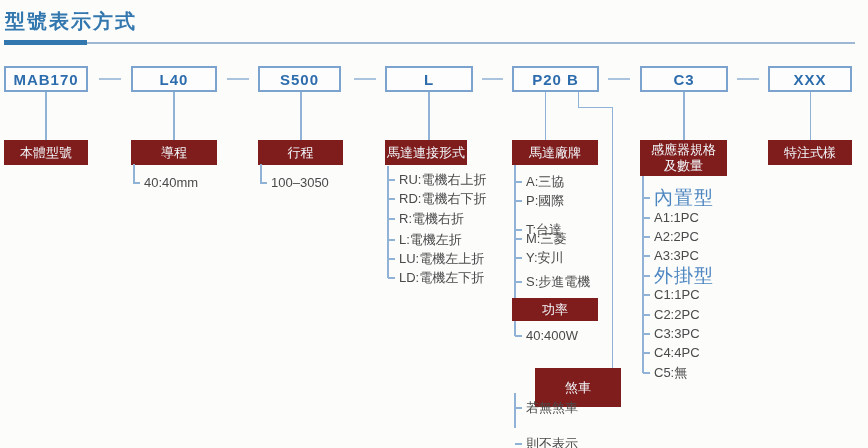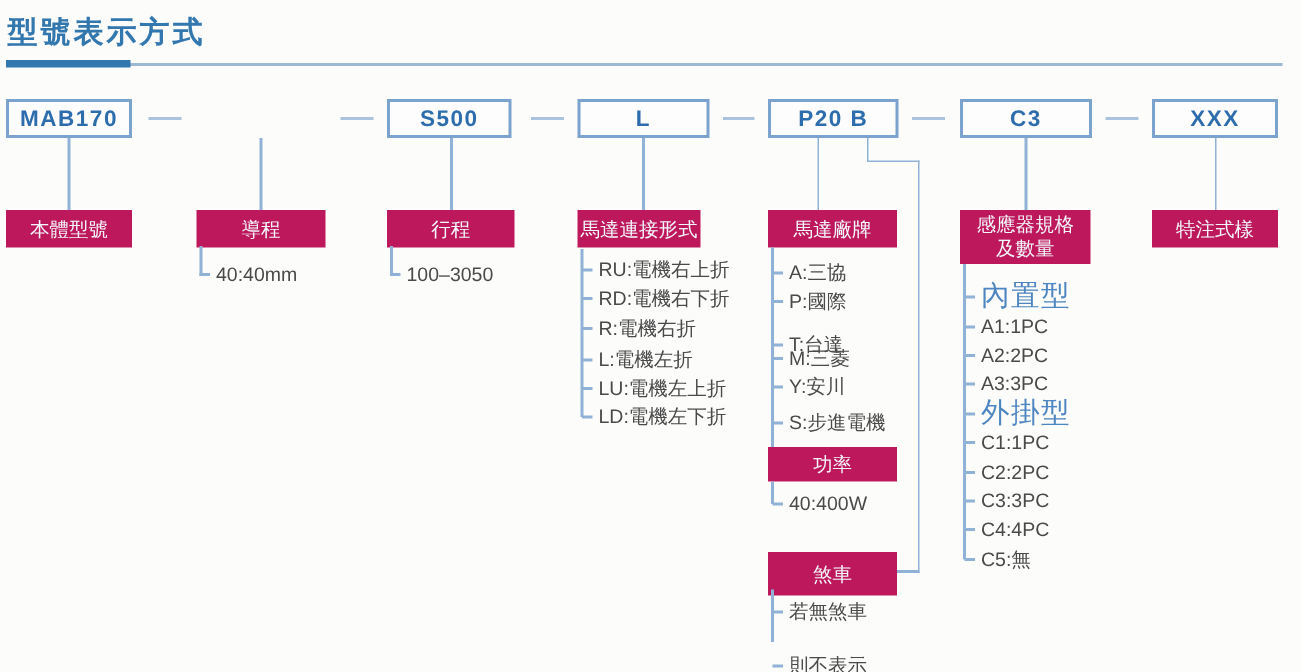--- a/index.html
+++ b/index.html
@@ -7,41 +7,42 @@
   #stage{position:relative;width:868px;height:448px;background:#fcfcfb;overflow:hidden;}
 
   .page-title{position:absolute;left:5px;top:8px;font-size:20px;font-weight:bold;
     color:#3377af;letter-spacing:2px;}
   .rule-thin{position:absolute;left:4px;top:42px;width:851px;height:1.5px;background:#9cb8d5;}
   .rule-thick{position:absolute;left:4px;top:40px;width:83px;height:5px;background:#3377af;}
 
   .codebox{position:absolute;top:66px;height:26px;box-sizing:border-box;
     border:2px solid #7ba3cd;background:#fdfdfd;color:#2e6dad;font-weight:bold;
     font-size:15px;letter-spacing:1px;display:flex;align-items:center;justify-content:center;}
-  .labelbox{position:absolute;top:140px;height:25px;background:#be185d;color:#f2f7fb;
+  .labelbox{position:absolute;top:140px;height:25px;background:#7f1d1d;color:#f2f7fb;
     font-size:13px;display:flex;align-items:center;justify-content:center;text-align:center;
     flex-direction:column;line-height:16px;}
   .dash{position:absolute;top:78px;height:2px;background:#aac4de;}
   .vline{position:absolute;width:1.5px;background:#8fb2d6;}
   .hline{position:absolute;height:1.5px;background:#8fb2d6;}
 
   .item{position:absolute;font-size:13px;line-height:16px;color:#4a4a4a;white-space:nowrap;text-align:right;}
   .item::before{content:"";position:absolute;left:-11px;top:7.2px;width:7px;height:1.5px;background:#8fb2d6;}
   .grp{color:#4d86c0;font-weight:normal;letter-spacing:1px;font-size:19px;}
 </style>
 </head>
 <body>
 
 <div id="stage">
 
   <div class="page-title">型號表示方式</div>
   <div class="rule-thin"></div>
   <div class="rule-thick"></div>
 
   <div class="codebox" style="left:4px;width:84px">MAB170</div>
+  <div class="codebox" style="left:131px;width:86px">L40</div>
   <div class="codebox" style="left:258px;width:83px">S500</div>
   <div class="codebox" style="left:385px;width:88px">L</div>
   <div class="codebox" style="left:512px;width:87px">P20 B</div>
   <div class="codebox" style="left:640px;width:88px">C3</div>
   <div class="codebox" style="left:768px;width:84px">XXX</div>
 
   <div class="dash" style="left:99px;width:22px"></div>
   <div class="dash" style="left:227px;width:22px"></div>
   <div class="dash" style="left:354px;width:22px"></div>
   <div class="dash" style="left:482px;width:21px"></div>
@@ -91,21 +92,21 @@
   <div class="item" style="left:526px;top:193px">P:國際</div>
   <div class="item" style="left:526px;top:222px">T:台達</div>
   <div class="item" style="left:526px;top:231px">M:三菱</div>
   <div class="item" style="left:526px;top:250px">Y:安川</div>
   <div class="item" style="left:526px;top:274px">S:步進電機</div>
 
   <div class="labelbox" style="left:512px;top:298px;width:86px;height:23px">功率</div>
   <div class="vline" style="left:514px;top:321px;height:15px"></div>
   <div class="item" style="left:526px;top:328px">40:400W</div>
 
-  <div class="labelbox" style="left:512px;top:368px;width:86px;height:29px">煞車</div>
+  <div class="labelbox" style="left:535px;top:368px;width:86px;height:39px">煞車</div>
   <div class="vline" style="left:514px;top:393px;height:35px"></div>
   <div class="item" style="left:526px;top:400px">若無煞車</div>
   <div class="item" style="left:526px;top:436px">則不表示</div>
 
   <div class="vline" style="left:642px;top:176px;height:197px"></div>
   <div class="item grp" style="left:654px;top:190px">內置型</div>
   <div class="item" style="left:654px;top:210px">A1:1PC</div>
   <div class="item" style="left:654px;top:229px">A2:2PC</div>
   <div class="item" style="left:654px;top:248px">A3:3PC</div>
   <div class="item grp" style="left:654px;top:268px">外掛型</div>

